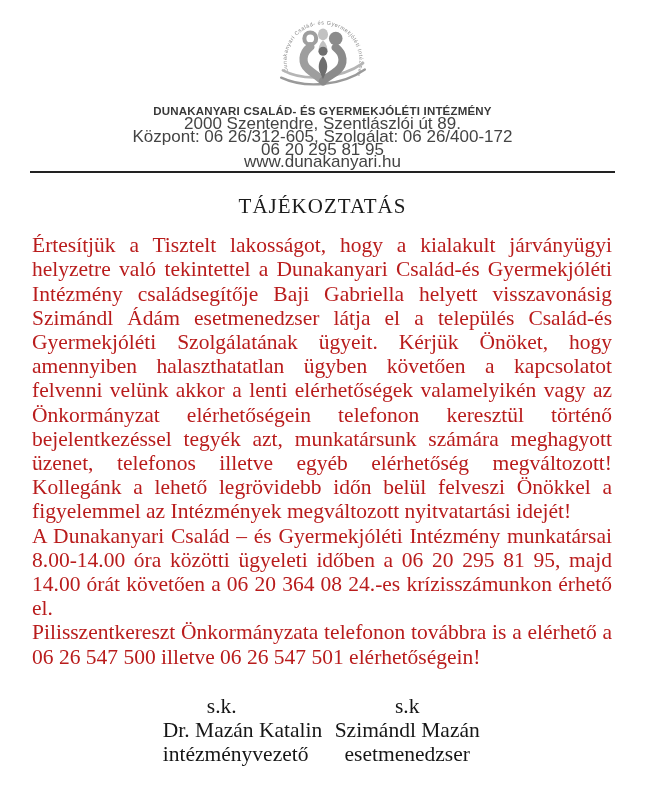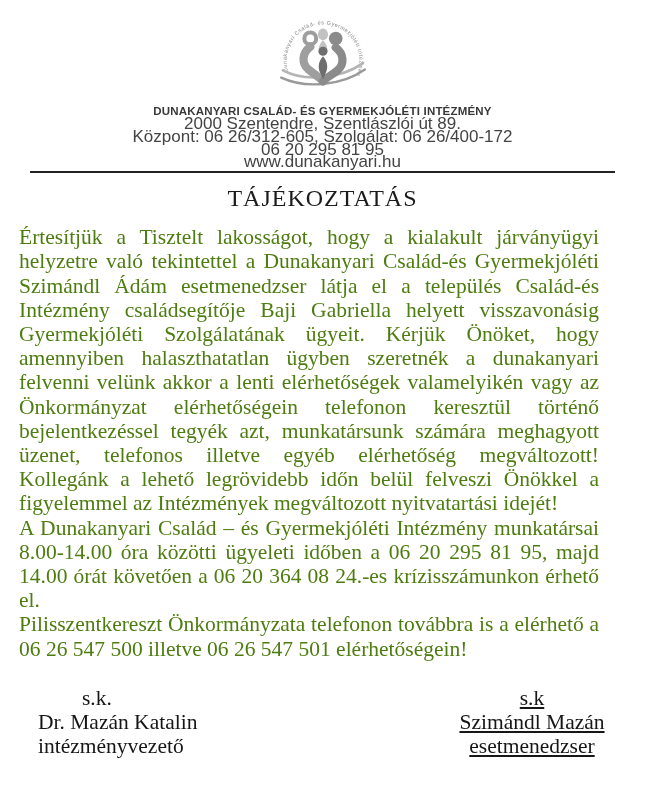--- a/index.html
+++ b/index.html
@@ -11,41 +11,41 @@
   
   .letterhead { text-align:center; padding-top:13px; font-family:"Liberation Sans", sans-serif; }
   .logo-wrap { width:102px; height:91px; margin:0 auto; }
   .logo-wrap svg { width:100%; height:100%; display:block; }
   .org-name { font-size:11.5px; font-weight:bold; line-height:14px; letter-spacing:.2px; color:#383838; }
   .head-line { font-size:17px; line-height:12.8px; color:#444444; }
   .rule { border:none; border-top:2px solid #222222; margin:2px 30px 0 30px; }
 
   
   .doc-title {
-    text-align:center; font-size:24px; line-height:26px; margin-top:12px;
+    text-align:center; font-size:21px; line-height:26px; margin-top:20px;
     letter-spacing:1px; color:#1b1b1b;
   }
 
   
   .doc-body {
-    width:580px; margin:14px 0 0 19px; font-size:21.5px; line-height:24.2px; color:#4d7c0f;
+    width:580px; margin:14px 0 0 32px; font-size:21.5px; line-height:24.2px; color:#b91c1c;
   }
   .para { margin:0; }
   .line { text-align:justify; text-align-last:justify; }
   .line.end { text-align-last:left; }
   .b { font-weight:normal; }
 
   
   .signatures {
-    display:flex; justify-content:space-between;
+    display:flex; justify-content:center;
     margin:25px 28px 0 38px; font-size:21.5px; line-height:24.2px; color:#161616;
   }
   .sig-left { text-align:left; }
   .sig-left .sk { padding-left:44px; }
-  .sig-right { text-align:center; min-width:170px;text-decoration:underline; }
+  .sig-right { text-align:center; min-width:170px; }
 </style>
 </head>
 <body>
 
 <div class="page">
 
   <div class="letterhead">
     <div class="logo-wrap">
       <svg viewBox="0 0 100 100">
         <defs>
@@ -75,24 +75,24 @@
     <div class="head-line">www.dunakanyari.hu</div>
     <hr class="rule">
   </div>
 
   <div class="doc-title">TÁJÉKOZTATÁS</div>
 
   <div class="doc-body">
       <div class="para">
         <div class="line"><span>Értesítjük a Tisztelt lakosságot, hogy a kialakult járványügyi</span></div>
         <div class="line"><span>helyzetre való tekintettel a Dunakanyari Család-és Gyermekjóléti</span></div>
+        <div class="line"><span>Intézmény családsegítője Baji Gabriella helyett visszavonásig</span></div>
         <div class="line"><span>Szimándl Ádám esetmenedzser látja el a település Család-és</span></div>
-        <div class="line"><span>Intézmény családsegítője Baji Gabriella helyett visszavonásig</span></div>
         <div class="line"><span>Gyermekjóléti Szolgálatának ügyeit. Kérjük Önöket, hogy</span></div>
-        <div class="line"><span>amennyiben halaszthatatlan ügyben szeretnék a dunakanyari</span></div>
+        <div class="line"><span>amennyiben halaszthatatlan ügyben követően a kapcsolatot</span></div>
         <div class="line"><span>felvenni velünk akkor a lenti elérhetőségek valamelyikén vagy az</span></div>
         <div class="line"><span>Önkormányzat elérhetőségein </span><span class="b">telefonon keresztül történő</span></div>
         <div class="line"><span class="b">bejelentkezéssel</span><span> tegyék azt, munkatársunk számára meghagyott</span></div>
         <div class="line"><span>üzenet, telefonos illetve egyéb elérhetőség megváltozott!</span></div>
         <div class="line"><span>Kollegánk a lehető legrövidebb időn belül felveszi Önökkel a</span></div>
         <div class="line end"><span>figyelemmel az Intézmények megváltozott nyitvatartási idejét!</span></div>
       </div>
       <div class="para">
         <div class="line"><span>A Dunakanyari Család – és Gyermekjóléti Intézmény munkatársai</span></div>
         <div class="line"><span>8.00-14.00 óra közötti ügyeleti időben a 06 20 295 81 95,  majd</span></div>

